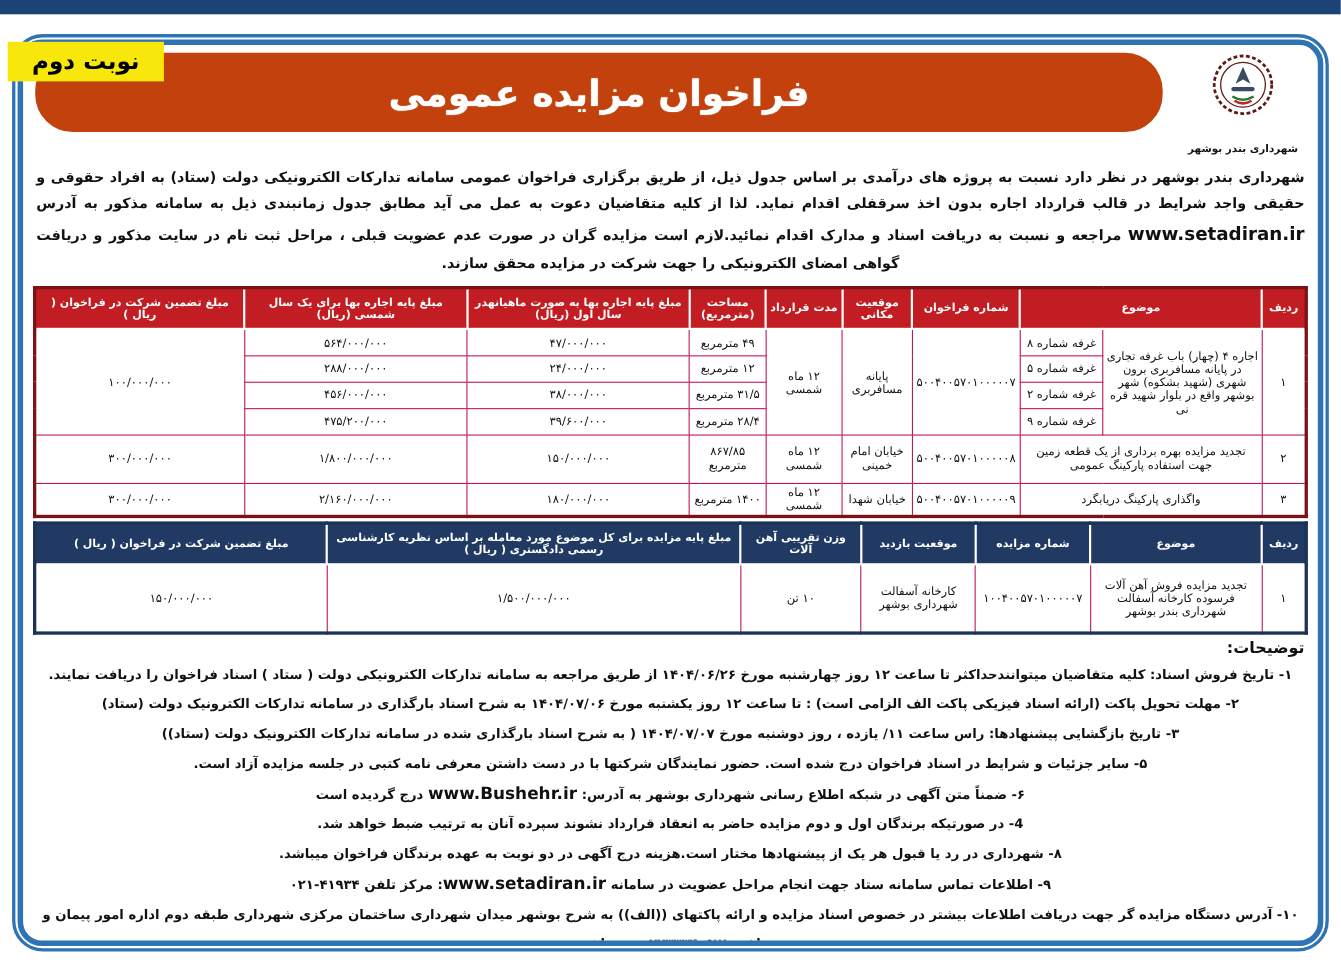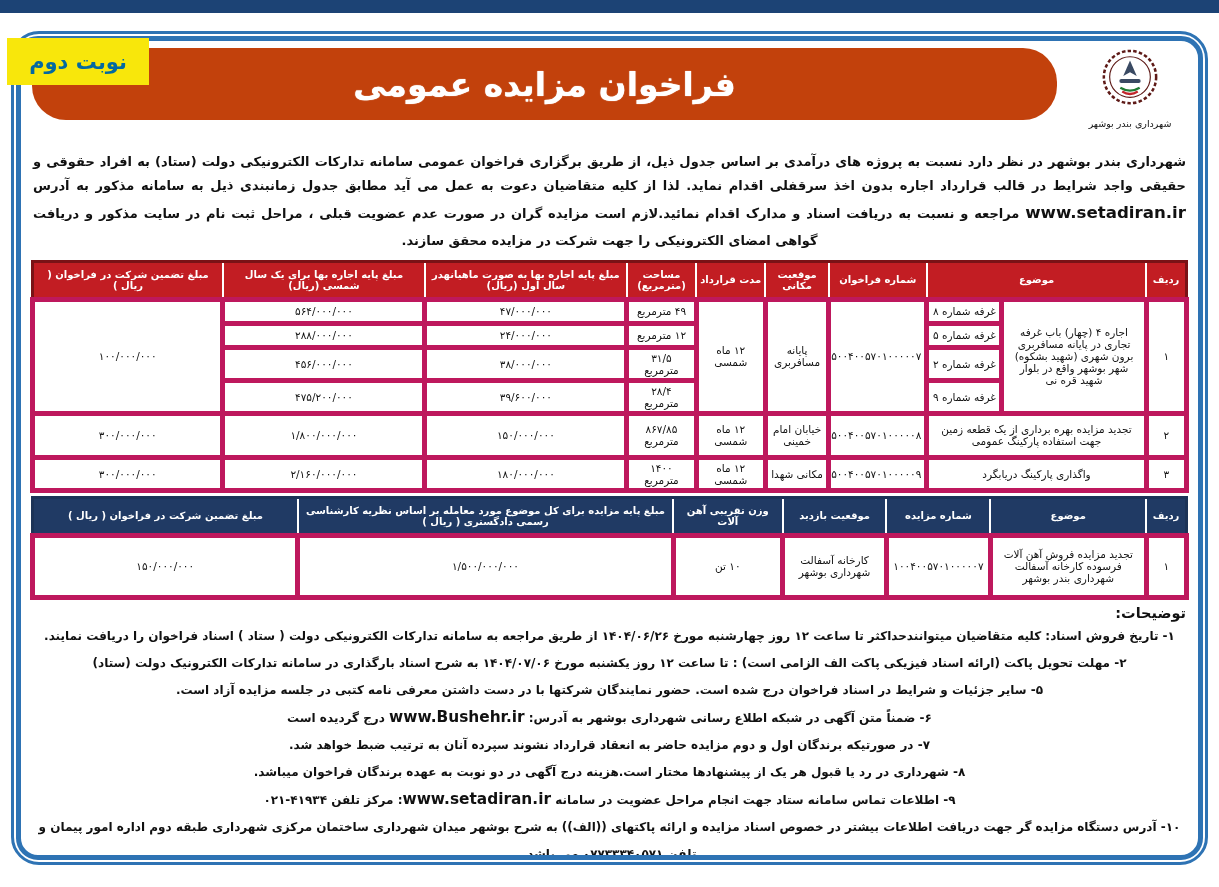--- a/index.html
+++ b/index.html
@@ -6,38 +6,38 @@
   body { background:#fff; font-family:"DejaVu Sans", sans-serif; }
   .page { position:relative; width:1219px; height:887px; background:#fff; overflow:hidden; color:#111; }
   .top-bar { position:absolute; top:0; left:0; width:100%; height:13px; background:#1c4375; }
   .frame-outer { position:absolute; left:11px; right:11px; top:31px; bottom:22px;
                  border:3px solid #2e73b4; border-radius:28px; }
   .frame-inner { position:absolute; left:2px; right:2px; top:2px; bottom:2px;
                  border:5px solid #2e73b4; border-radius:22px;
                  padding:5px 9px 4px 9px; direction:rtl; overflow:hidden; }
   .header-row { display:flex; align-items:flex-start; height:80px; }
   .logo-block { width:118px; flex:0 0 auto; text-align:center; padding-top:2px; }
-  .logo-caption { font-size:9.5px; font-weight:normal; margin-top:4px; }
+  .logo-caption { font-size:9.5px; font-weight:bold; margin-top:16px; }
   .banner { flex:1 1 auto; height:72px; margin:2px 14px 0 2px; background:#c2410c;
             border-radius:34px; display:flex; align-items:center; justify-content:center; }
   .banner-title { color:#fff; font-weight:bold; font-size:33px; text-shadow:0 0 1px #fff; }
-  .badge { position:absolute; top:38px; left:7px; width:142px; height:47px; background:#f8e70b;
-           color:#0369a1; font-weight:bold; font-size:21px; display:flex; align-items:center;
+  .badge { position:absolute; top:38px; left:7px; width:142px; height:36px; background:#f8e70b;
+           color:#000000; font-weight:bold; font-size:21px; display:flex; align-items:center;
            justify-content:center; z-index:3; direction:rtl; }
   .intro { margin:24px 3px 7px 3px; font-size:13px; font-weight:bold; line-height:1.85;
            text-align:justify; text-align-last:center; }
   .url { direction:ltr; unicode-bidi:isolate; font-weight:bold; font-size:1.28em;text-align:right; }
   table { width:100%; border-collapse:collapse; direction:rtl; table-layout:fixed; }
   .t1 { border:3px solid #7a1216; margin-bottom:3px; }
   .t2 { border:3px solid #1c3357; margin-bottom:4px; }
   .t1 th { background:#c21d23; }
   .t2 th { background:#203a64; }
   th { color:#fff; border:2px solid #fff; font-size:10px; font-weight:bold;
        padding:3px 2px; text-align:center; vertical-align:middle; height:38px; }
-  td { border:5px solid #be185d; font-size:10.5px; padding:2px 3px; text-align:center;
+  td { border:1px solid #be185d; font-size:10.5px; padding:2px 3px; text-align:center;
        vertical-align:middle; background:#fff; }
   .t1 td { height:24px; }
   .t1 .row2 td { height:44px; }
   .t1 .row3 td { height:27px; }
   .t2 td { height:62px; }
   .num { direction:rtl; }
   .notes-title { font-size:14.5px; font-weight:bold; text-align:right; margin:5px 3px 2px 0; }
   .note-line { text-align:center; font-size:12px; font-weight:bold; line-height:27px;
                white-space:normal; }
 </style>
@@ -136,21 +136,21 @@
             <td>۱۲ ماه شمسی</td>
             <td>۸۶۷/۸۵ مترمربع</td>
             <td class="num">۱۵۰/۰۰۰/۰۰۰</td>
             <td class="num">۱/۸۰۰/۰۰۰/۰۰۰</td>
             <td class="num">۳۰۰/۰۰۰/۰۰۰</td>
           </tr>
           <tr class="row3">
             <td>۳</td>
             <td colspan="2">واگذاری پارکینگ دریابگرد</td>
             <td class="num">۵۰۰۴۰۰۵۷۰۱۰۰۰۰۰۹</td>
-            <td>مکانی شهدا</td>
+            <td>خیابان شهدا</td>
             <td>۱۲ ماه شمسی</td>
             <td>۱۴۰۰ مترمربع</td>
             <td class="num">۱۸۰/۰۰۰/۰۰۰</td>
             <td class="num">۲/۱۶۰/۰۰۰/۰۰۰</td>
             <td class="num">۳۰۰/۰۰۰/۰۰۰</td>
           </tr>
         </tbody>
       </table>
 
       <table class="t2">
@@ -184,23 +184,24 @@
             <td class="num">۱/۵۰۰/۰۰۰/۰۰۰</td>
             <td class="num">۱۵۰/۰۰۰/۰۰۰</td>
           </tr>
         </tbody>
       </table>
 
       <div class="notes-title">توضیحات:</div>
       <div class="notes">
           <div class="note-line"><span>۱- تاریخ فروش اسناد: کلیه متقاضیان میتوانندحداکثر تا ساعت ۱۲ روز چهارشنبه مورخ ۱۴۰۴/۰۶/۲۶ از طریق  مراجعه به سامانه تدارکات  الکترونیکی دولت ( ستاد ) اسناد فراخوان را دریافت نمایند.</span></div>
           <div class="note-line"><span>۲- مهلت تحویل پاکت (ارائه اسناد فیزیکی پاکت الف الزامی است) : تا ساعت ۱۲ روز یکشنبه  مورخ ۱۴۰۴/۰۷/۰۶  به شرح اسناد بارگذاری در سامانه تدارکات الکترونیک دولت (ستاد)</span></div>
+          <div class="note-line"><span>۳- تاریخ بازگشایی پیشنهادها: راس ساعت ۱۱/ یازده ، روز دوشنبه مورخ ۱۴۰۴/۰۷/۰۷ ( به شرح اسناد بارگذاری شده در سامانه تدارکات الکترونیک دولت (ستاد))</span></div>
           <div class="note-line"><span>۵- سایر جزئیات و شرایط در اسناد فراخوان درج شده است. حضور نمایندگان شرکتها با در دست داشتن معرفی نامه کتبی در جلسه مزایده آزاد است.</span></div>
           <div class="note-line"><span>۶- ضمناً متن آگهی در شبکه اطلاع رسانی شهرداری بوشهر به آدرس: </span><span class="url">www.Bushehr.ir</span><span> درج گردیده است</span></div>
-          <div class="note-line"><span>۷- در صورتیکه برندگان اول و دوم مزایده حاضر به انعقاد قرارداد نشوند سپرده آنان به ترتیب ضبط خواهد شد.</span></div>
+          <div class="note-line"><span>4- در صورتیکه برندگان اول و دوم مزایده حاضر به انعقاد قرارداد نشوند سپرده آنان به ترتیب ضبط خواهد شد.</span></div>
           <div class="note-line"><span>۸- شهرداری در رد یا قبول هر یک از پیشنهادها مختار است.هزینه درج آگهی در دو نوبت به عهده برندگان فراخوان  میباشد.</span></div>
           <div class="note-line"><span>۹- اطلاعات تماس سامانه ستاد جهت انجام مراحل عضویت در سامانه </span><span class="url">www.setadiran.ir</span><span>: مرکز تلفن ۴۱۹۳۴-۰۲۱</span></div>
           <div class="note-line"><span>۱۰- آدرس دستگاه مزایده گر جهت دریافت اطلاعات بیشتر در خصوص اسناد مزایده و ارائه پاکتهای ((الف)) به شرح بوشهر میدان شهرداری ساختمان مرکزی شهرداری طبقه دوم اداره امور پیمان و تلفن ۰۷۷۳۳۳۴۰۵۷۱  می باشد.</span></div>
         </div>
 
     </div>
   </div>
 </div>
 
 </body></html>

